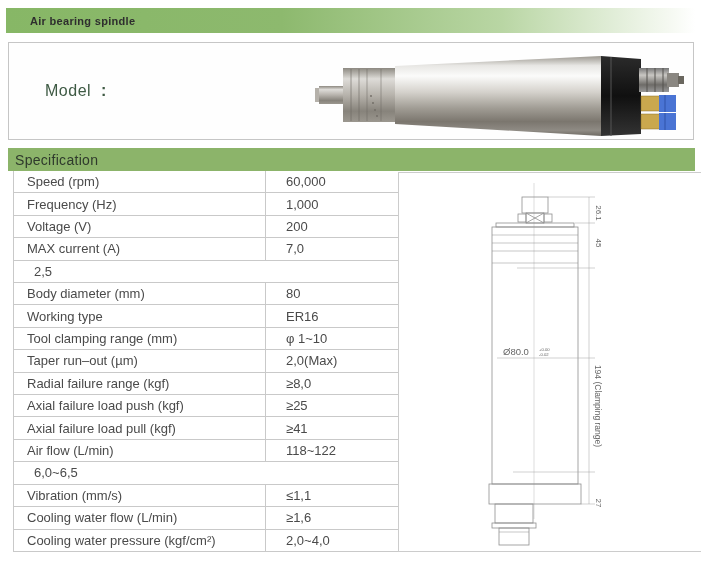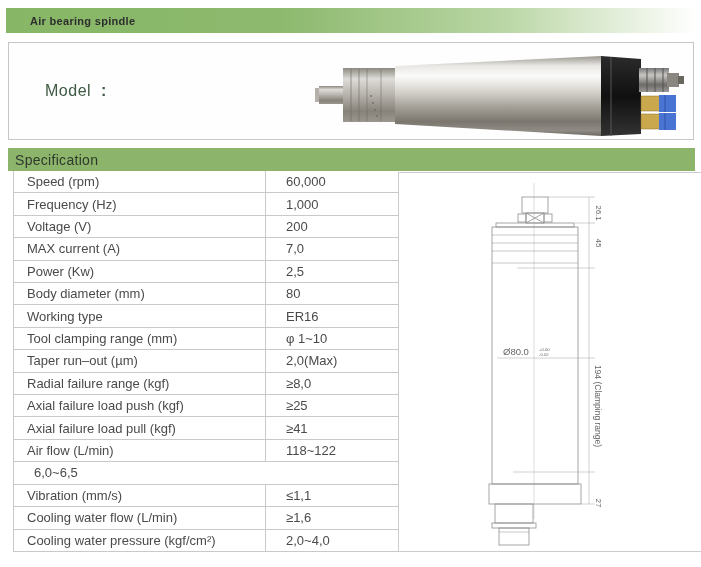--- a/index.html
+++ b/index.html
@@ -140,21 +140,20 @@
       </div>
       <div class="spec-row">
         <div class="cell label">Voltage (V)</div>
         <div class="cell value">200</div>
       </div>
       <div class="spec-row">
         <div class="cell label">MAX current (A)</div>
         <div class="cell value">7,0</div>
       </div>
       <div class="spec-row">
-        <div class="cell label">Power (Kw)</div>
         <div class="cell value">2,5</div>
       </div>
       <div class="spec-row">
         <div class="cell label">Body diameter (mm)</div>
         <div class="cell value">80</div>
       </div>
       <div class="spec-row">
         <div class="cell label">Working type</div>
         <div class="cell value">ER16</div>
       </div>

